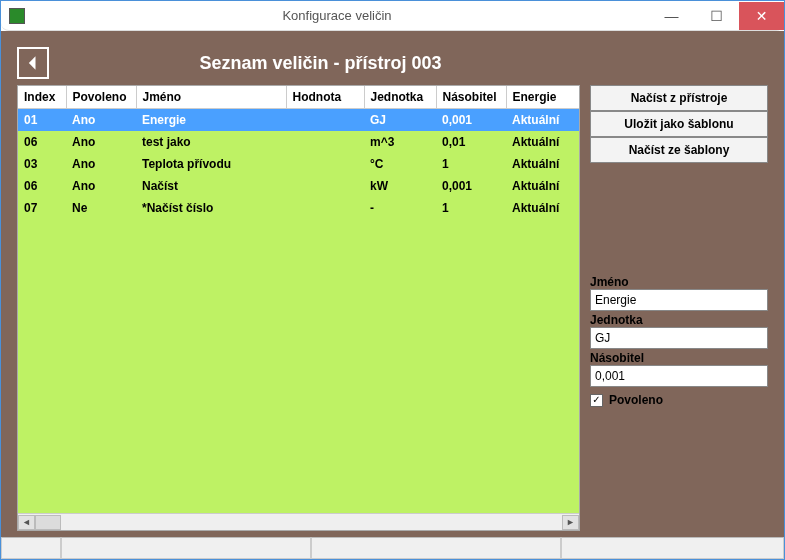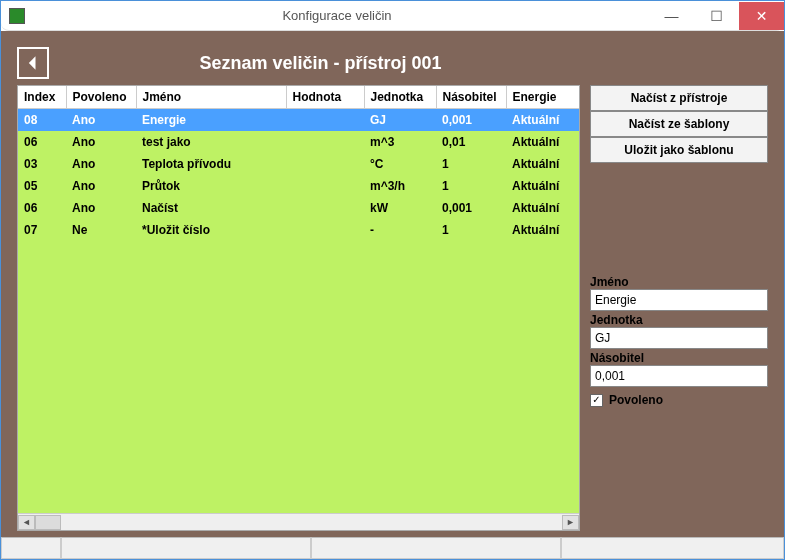--- a/index.html
+++ b/index.html
@@ -70,40 +70,40 @@
   <div class="client">
     <div class="mainrow">
 
       <div class="leftcol">
         <div class="header-row">
           <div class="back-btn">
             <svg viewBox="0 0 24 24" width="20" height="20">
                 <path d="M15 4l-8 8 8 8V4z"></path>
               </svg>
           </div>
-          <div class="page-title">Seznam veličin - přístroj 001</div>
+          <div class="page-title">Seznam veličin - přístroj 003</div>
         </div>
 
         <div class="table-wrap">
           <div class="table-body-area">
             <table class="tbl">
               <thead>
                 <tr>
                   <th class="col-index">Index</th>
                   <th class="col-pov">Povoleno</th>
                   <th class="col-jmeno">Jméno</th>
                   <th class="col-hodn">Hodnota</th>
                   <th class="col-jedn">Jednotka</th>
                   <th class="col-nas">Násobitel</th>
                   <th class="col-funk">Energie</th>
                 </tr>
               </thead>
               <tbody id="tbody">
                   <tr class="selected">
-                    <td>08</td>
+                    <td>01</td>
                     <td>Ano</td>
                     <td>Energie</td>
                     <td></td>
                     <td>GJ</td>
                     <td>0,001</td>
                     <td>Aktuální</td>
                   </tr>
                   <tr>
                     <td>06</td>
                     <td>Ano</td>
@@ -116,63 +116,54 @@
                   <tr>
                     <td>03</td>
                     <td>Ano</td>
                     <td>Teplota přívodu</td>
                     <td></td>
                     <td>°C</td>
                     <td>1</td>
                     <td>Aktuální</td>
                   </tr>
                   <tr>
-                    <td>05</td>
-                    <td>Ano</td>
-                    <td>Průtok</td>
-                    <td></td>
-                    <td>m^3/h</td>
-                    <td>1</td>
-                    <td>Aktuální</td>
-                  </tr>
-                  <tr>
                     <td>06</td>
                     <td>Ano</td>
                     <td>Načíst</td>
                     <td></td>
                     <td>kW</td>
                     <td>0,001</td>
                     <td>Aktuální</td>
                   </tr>
                   <tr>
                     <td>07</td>
                     <td>Ne</td>
-                    <td>*Uložit číslo</td>
+                    <td>*Načíst číslo</td>
                     <td></td>
                     <td>-</td>
                     <td>1</td>
                     <td>Aktuální</td>
                   </tr>
                 </tbody>
             </table>
           </div>
           <div class="hscroll">
             <div class="arrow">◄</div>
             <div class="track">
               <div class="thumb"></div>
             </div>
             <div class="arrow">►</div>
           </div>
         </div>
       </div>
 
       <div class="rightcol">
         <div class="btn">Načíst z přístroje</div>
+        <div class="btn">Uložit jako šablonu</div>
         <div class="btn">Načíst ze šablony</div>
-        <div class="btn">Uložit jako šablonu</div>
         <div class="spacer"></div>
 
         <div class="field-label">Jméno</div>
         <input class="text-input" value="Energie" style="">
 
         <div class="field-label">Jednotka</div>
         <input class="text-input" value="GJ" style="">
 
         <div class="field-label">Násobitel</div>
         <input class="text-input" value="0,001" style="">

